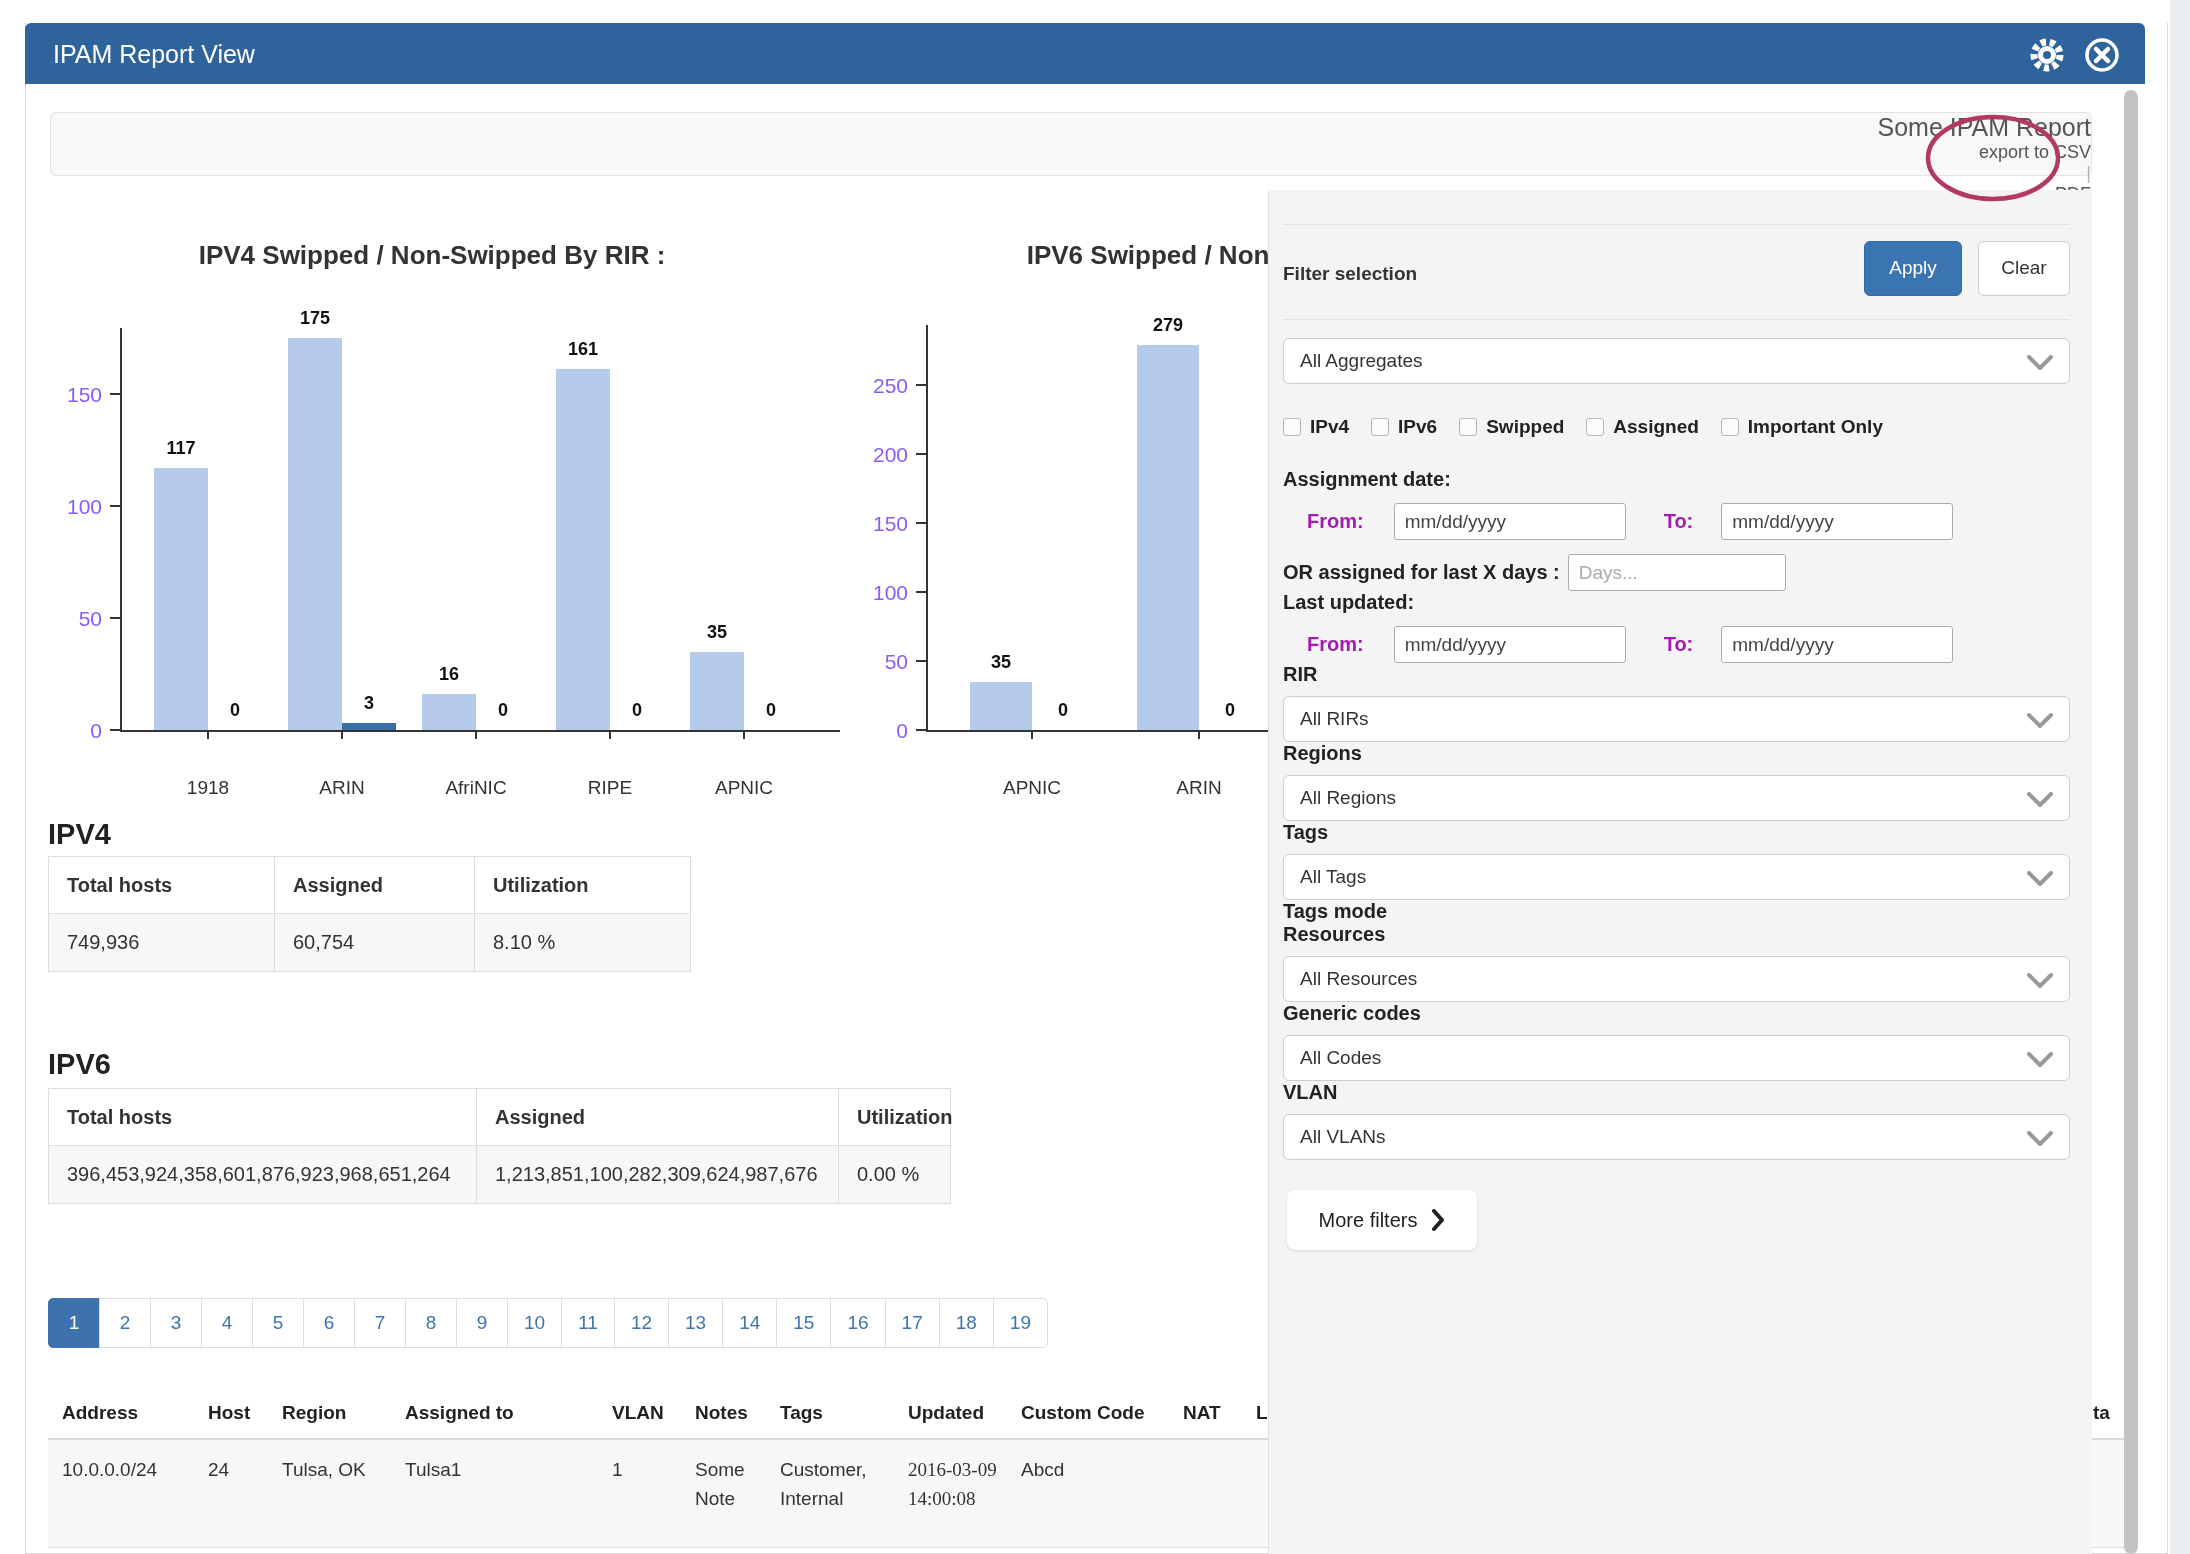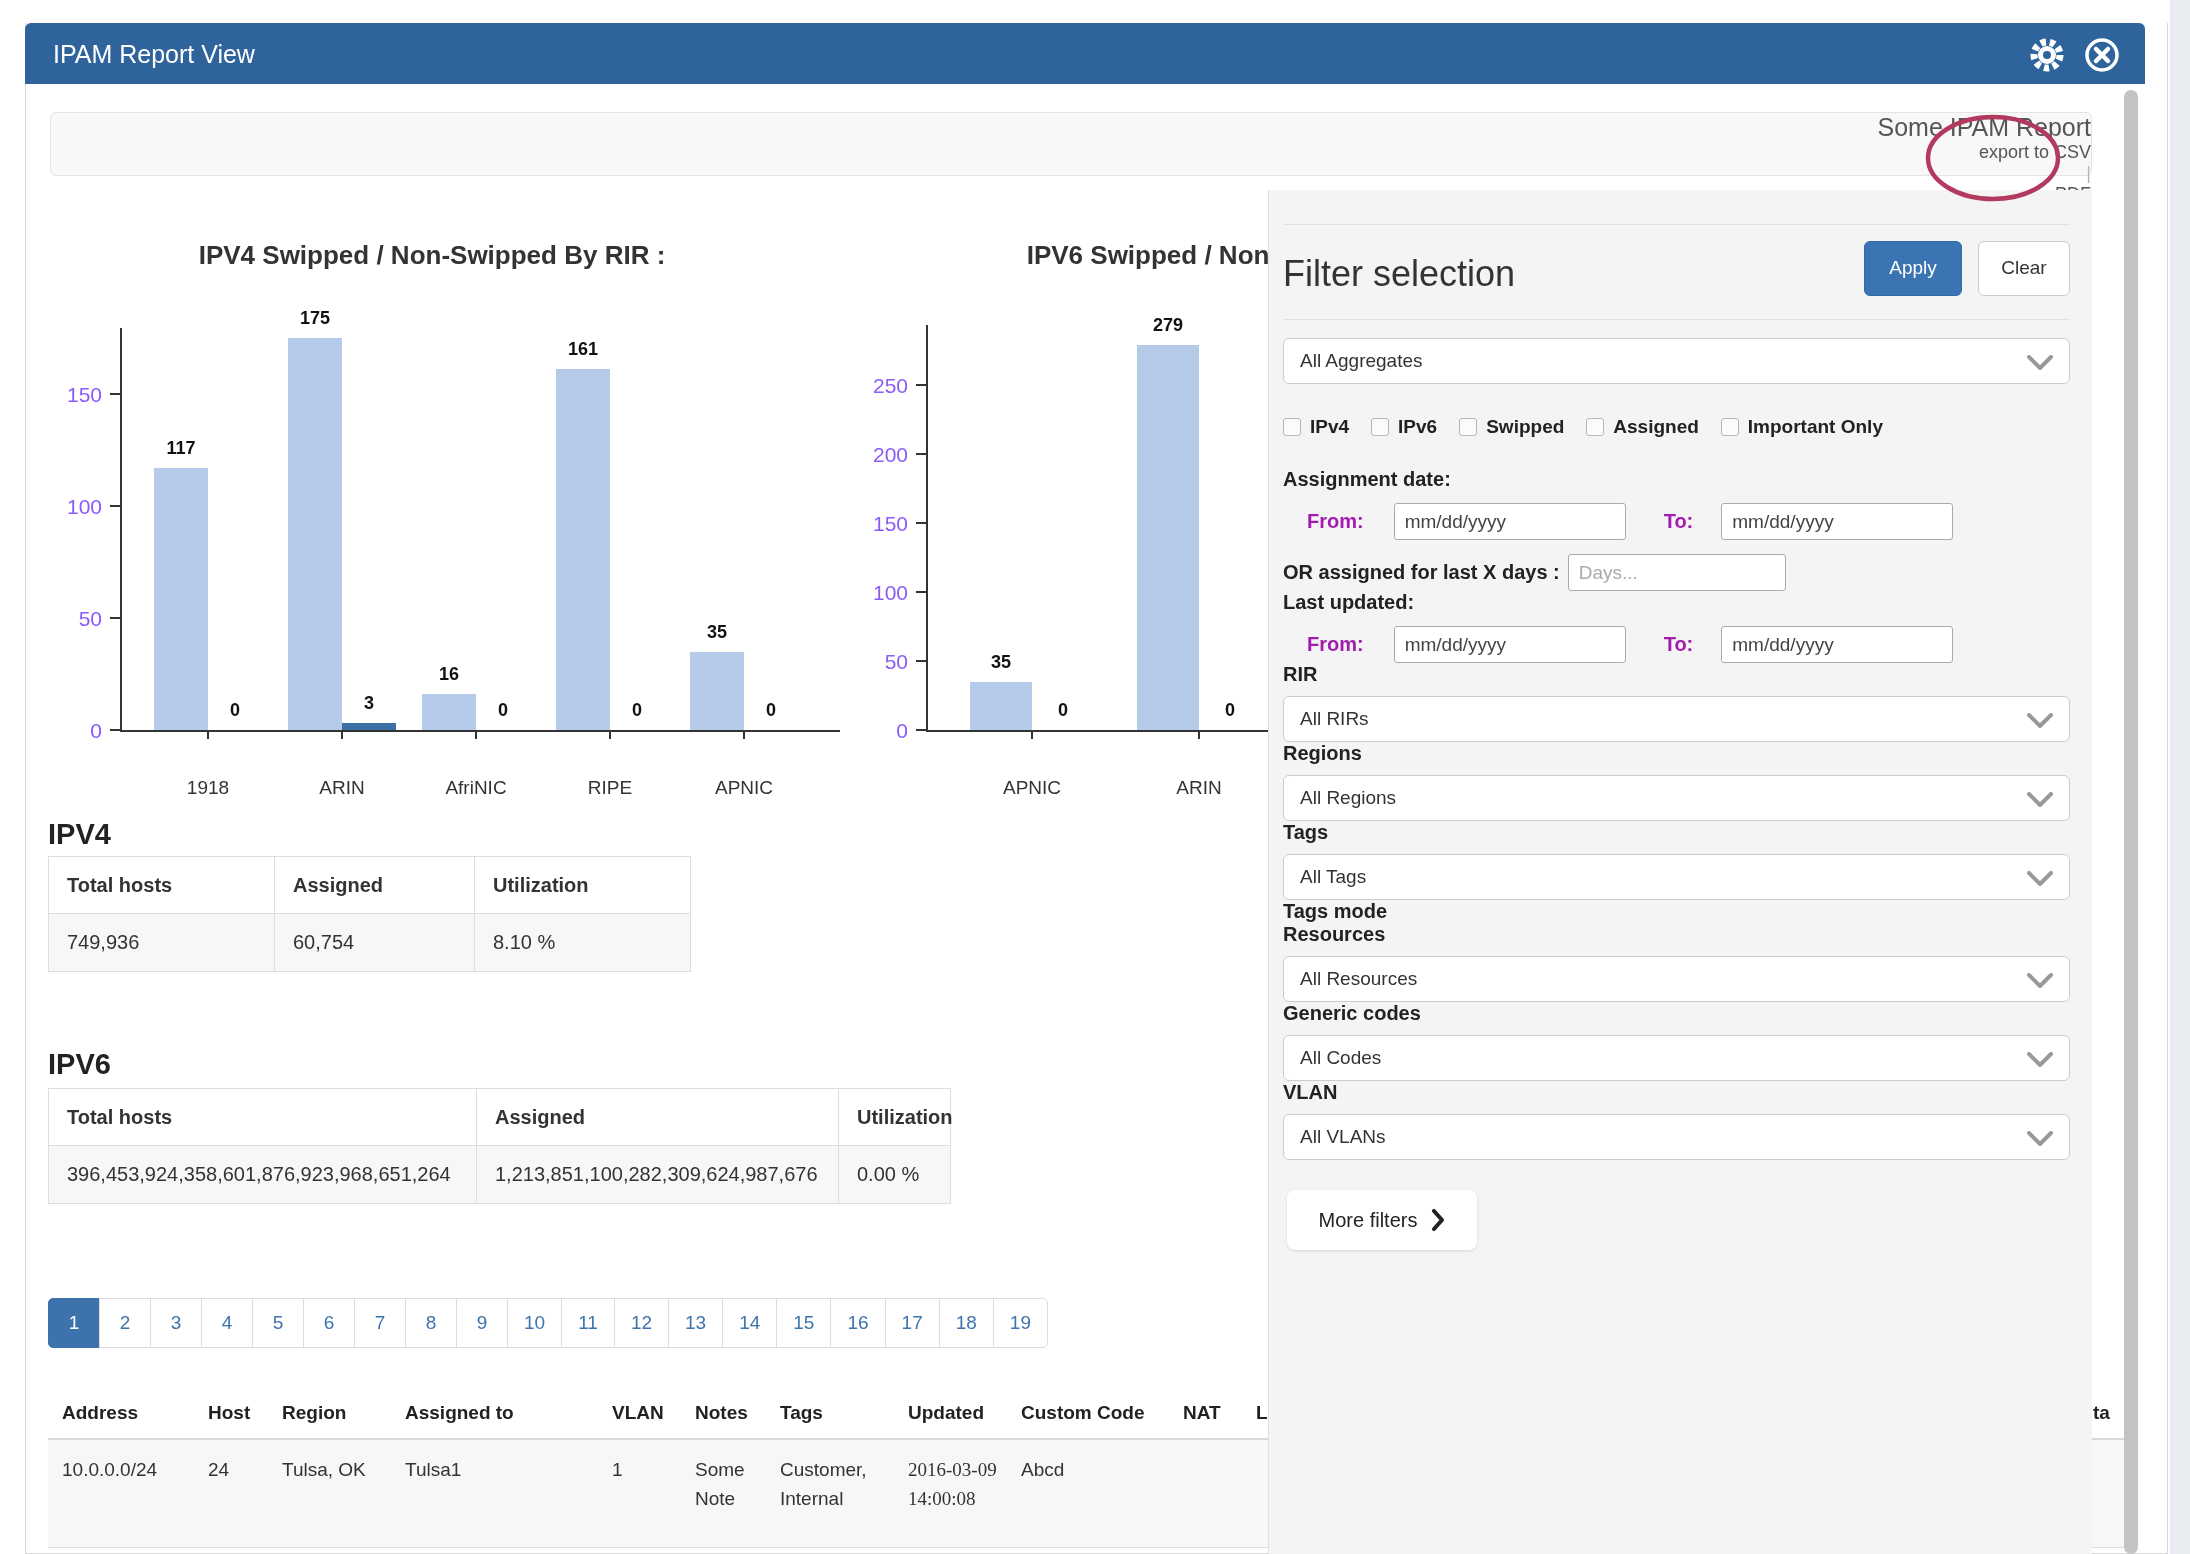--- a/index.html
+++ b/index.html
@@ -56,21 +56,21 @@
   #dt-header-line { left:48px; top:1438px; width:2077px; height:2px; background:#d9d9d9; }
   #dt-row-bg { left:48px; top:1440px; width:2077px; height:108px; background:#f7f7f7; border-bottom:1px solid #ddd; }
   #dt-fragment { left:2093px; top:1402px; font-size:19px; font-weight:bold; color:#222; }
 
   
   #filter-panel { left:1268px; top:190px; width:824px; height:1364px; background:#f4f4f4; border-left:1px solid #e0e0e0; padding:0 22px 0 14px; z-index:5; }
   #filter-panel hr { border:none; border-top:1px solid #e2e2e2; }
   .fp-hr1 { margin-top:34px; }
   .fp-hr2 { margin-top:22px; }
   .fp-header { display:flex; align-items:center; margin-top:14px; height:58px; }
-  .fp-title { font-size:36px; color:#333; font-weight:400;margin-top:12px; }
+  .fp-title { font-size:19px; color:#333; font-weight:700;margin-top:12px; }
   .btn { border-radius:6px; font-size:19px; cursor:pointer; display:inline-flex; align-items:center; justify-content:center; }
   #apply-btn { margin-left:auto; width:98px; height:55px; background:#3b74b3; color:#fff; border:1px solid #356aa5; }
   #clear-btn { margin-left:16px; width:92px; height:55px; background:#fff; color:#333; border:1px solid #ccc; }
   .fp-select { margin-top:18px; position:relative; width:100%; height:46px; background:#fff; border:1px solid #ccc; border-radius:6px; display:flex; align-items:center; padding:0 48px 0 16px; font-size:19px; color:#333; cursor:pointer; }
   .fp-select .chev { position:absolute; right:16px; top:16px; }
   .fp-select .clear-x { position:absolute; right:52px; top:7px; font-size:26px; font-weight:bold; color:#999; cursor:pointer; }
   .fp-checkrow { margin-top:32px; display:flex; align-items:center; }
   .fp-check { display:flex; align-items:center; margin-right:22px; cursor:pointer; }
   .fp-check .box { width:18px; height:18px; background:#fbfbfb; border:1px solid #b7b7b7; border-radius:3px; margin-right:9px; }
   .fp-check .lbl { font-size:19px; font-weight:bold; color:#222; }

